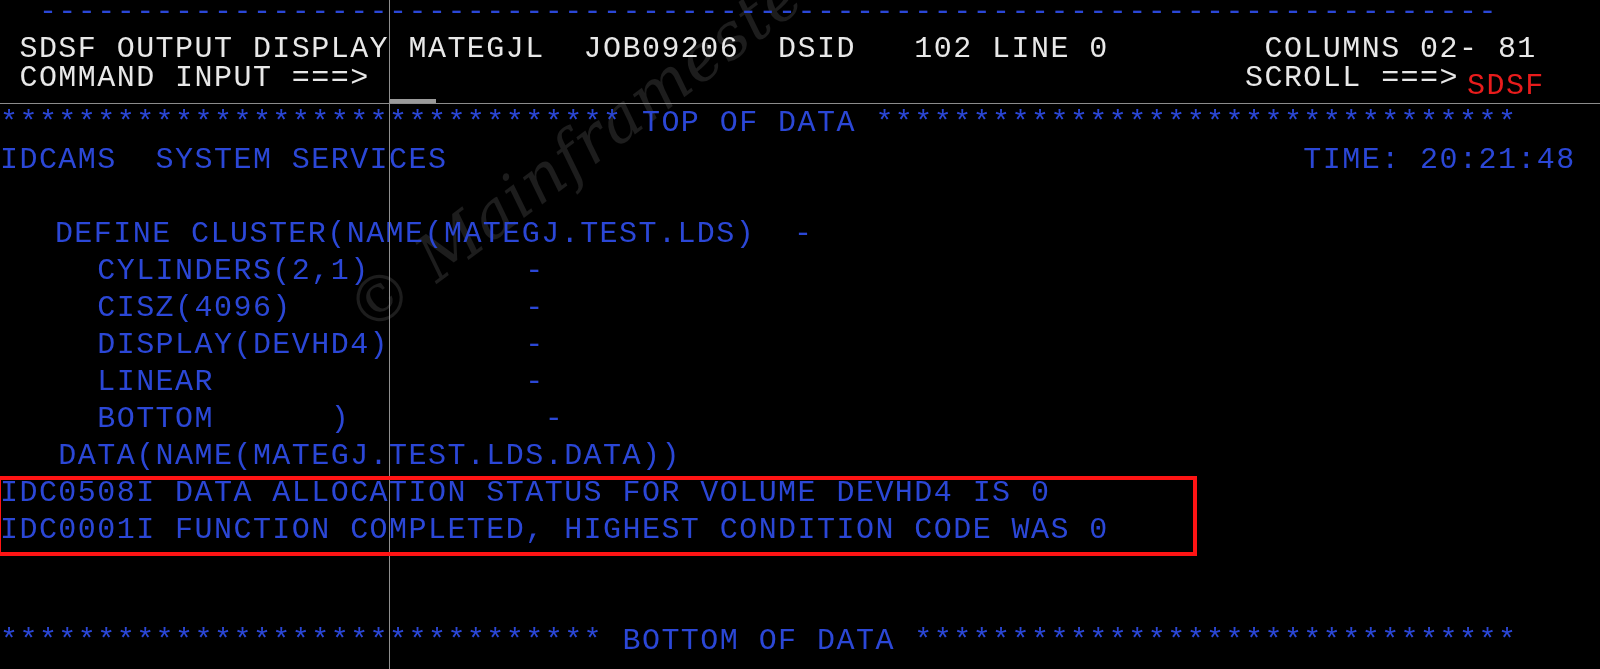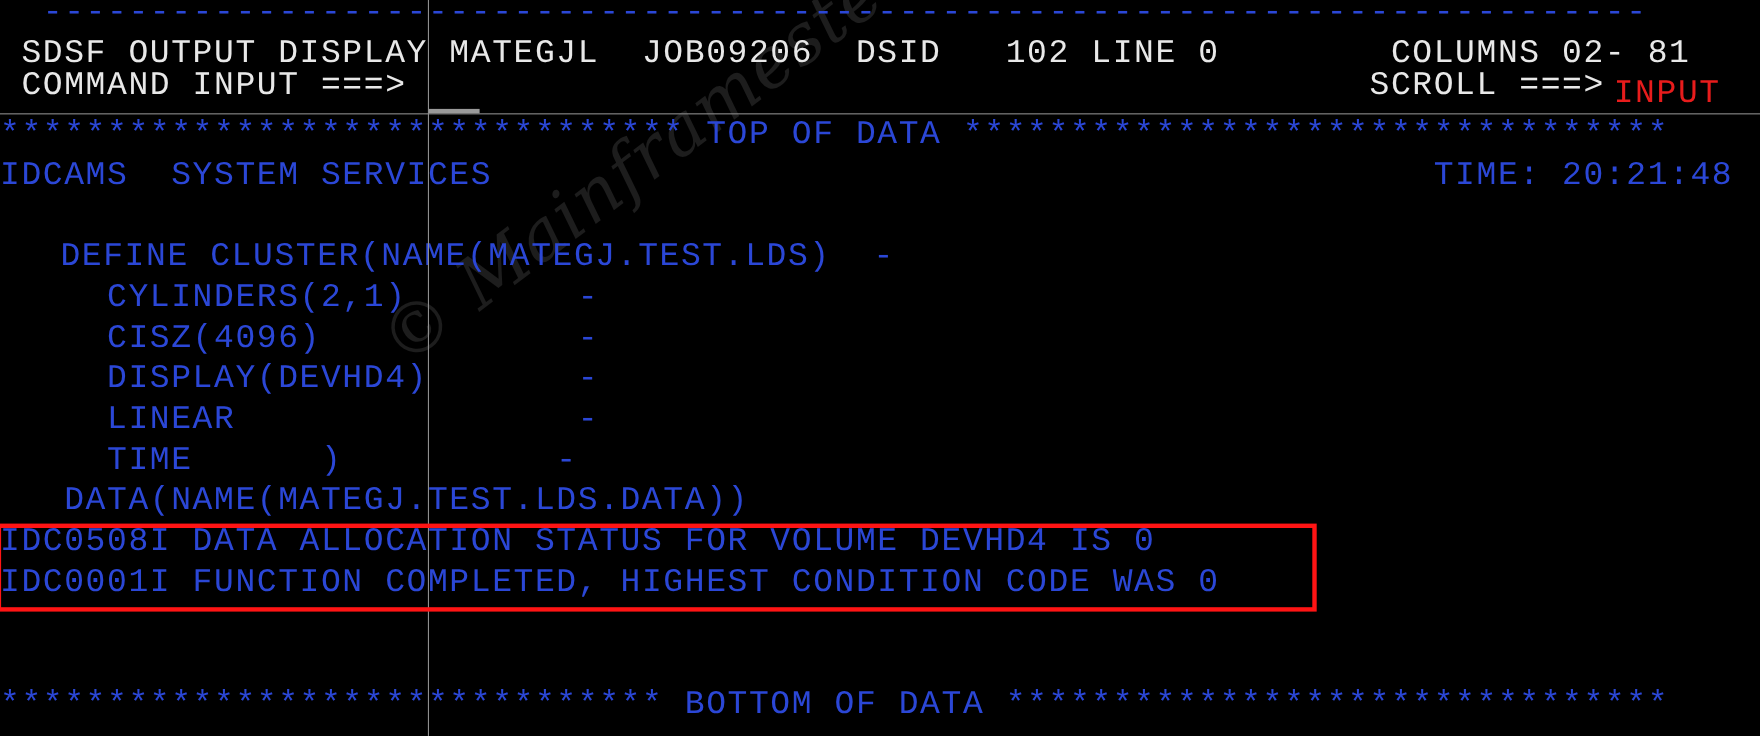--- a/index.html
+++ b/index.html
@@ -101,36 +101,36 @@
 <body>
 
 <div id="screen">
 
   <div id="watermark">© Mainframestechhelp</div>
 
   <div class="row blue" style="top:-6px;">  ---------------------------------------------------------------------------</div>
   <div class="row white" style="top:31px;"> SDSF OUTPUT DISPLAY MATEGJL  JOB09206  DSID   102 LINE 0        COLUMNS 02- 81</div>
 
   <div class="row white" style="top:60px;"> COMMAND INPUT ===&gt;                                             SCROLL ===&gt; </div>
-  <div class="row red" style="top:68px; left:1467px;">INPUT</div>
+  <div class="row red" style="top:68px; left:1467px;">SDSF</div>
 
   <div id="hsep"></div>
   <div id="vsep"></div>
   <div id="cursor-tick"></div>
 
   <div class="row blue" style="top:105px;">******************************** TOP OF DATA *********************************</div>
 
   <div class="row blue" style="top:142px;">IDCAMS  SYSTEM SERVICES                                            TIME: 20:21:48</div>
   <div class="row blue" style="top:179px;"></div>
   <div class="row blue" style="top:216px;padding-left:16px;">  DEFINE CLUSTER(NAME(MATEGJ.TEST.LDS)  -</div>
   <div class="row blue" style="top:253px;">     CYLINDERS(2,1)        -</div>
   <div class="row blue" style="top:290px;">     CISZ(4096)            -</div>
   <div class="row blue" style="top:327px;">     DISPLAY(DEVHD4)       -</div>
   <div class="row blue" style="top:364px;">     LINEAR                -</div>
-  <div class="row blue" style="top:401px;">     TIME      )          -</div>
+  <div class="row blue" style="top:401px;">     BOTTOM      )          -</div>
   <div class="row blue" style="top:438px;">   DATA(NAME(MATEGJ.TEST.LDS.DATA))</div>
   <div class="row blue" style="top:475px;text-align:right;">IDC0508I DATA ALLOCATION STATUS FOR VOLUME DEVHD4 IS 0</div>
   <div class="row blue" style="top:512px;">IDC0001I FUNCTION COMPLETED, HIGHEST CONDITION CODE WAS 0</div>
   <div class="row blue" style="top:549px;"></div>
 
   <div class="row blue" style="top:623px;">******************************* BOTTOM OF DATA *******************************</div>
 
   <div id="highlight-box"></div>
 
 </div>

